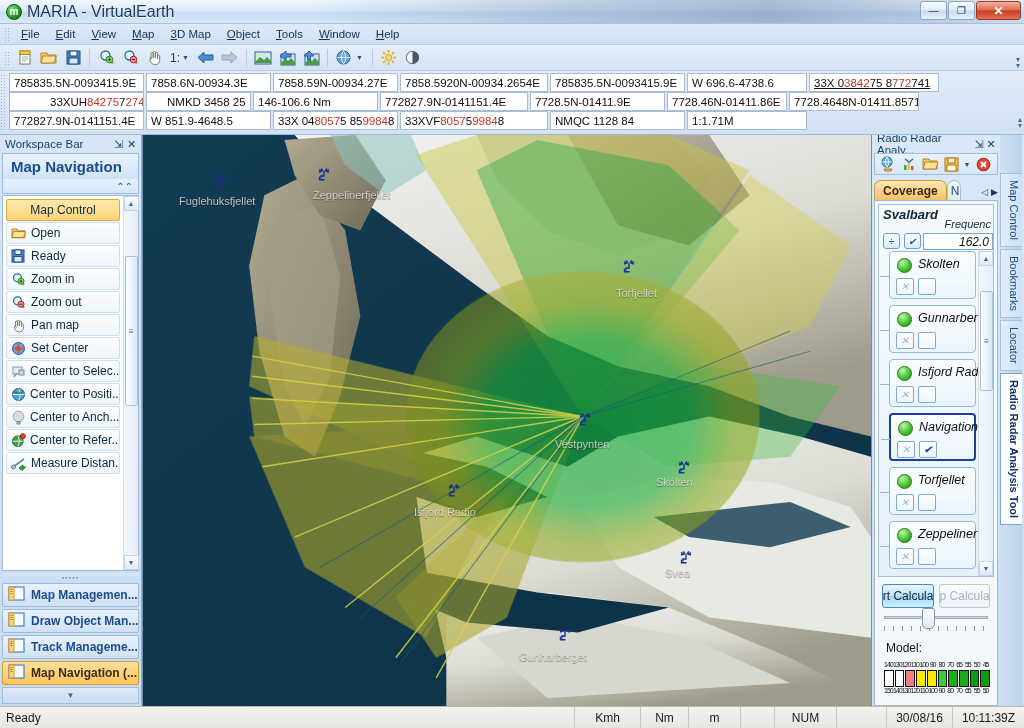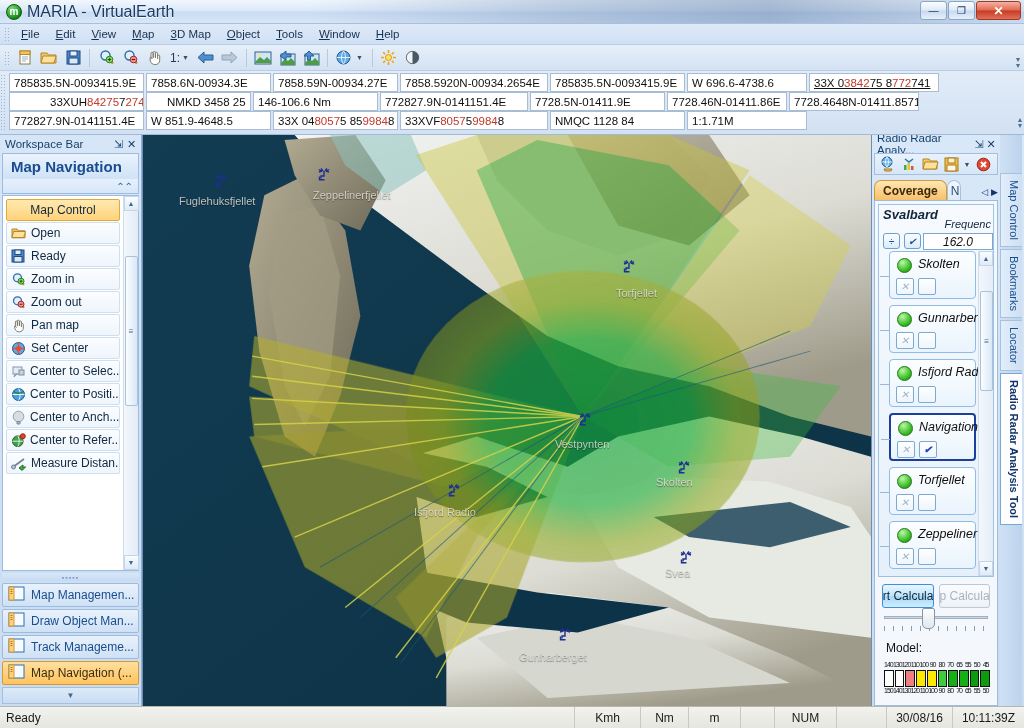--- a/index.html
+++ b/index.html
@@ -185,21 +185,21 @@
   .ws-splitter {
     height: 8px; margin: 2px; display: flex; align-items: center; justify-content: center;
     background: linear-gradient(#d8e7f8, #c6dbf1);
     color:#7b9ec4; font-size: 7px; letter-spacing: 1px;
   }
   .ws-modules { margin: 0 2px 0 2px; display: flex; flex-direction: column; gap: 2px; }
   .ws-mod {
     height: 24px; display: flex; align-items: center; gap: 6px; padding-left: 5px;
     border: 1px solid #9dbbdc; border-radius: 2px;
     background: linear-gradient(#e9f2fc, #cfe1f5);
-    font-size: 12px; font-weight: normal; color: #1a4d8f; white-space: nowrap; overflow: hidden;
+    font-size: 12px; font-weight: bold; color: #1a4d8f; white-space: nowrap; overflow: hidden;
   }
   .ws-mod.active { background: linear-gradient(#ffdf9e, #ffc45e); border-color:#d79a2e; color:#3a2d10; }
   .ws-foot {
     margin: 2px; height: 17px;
     background: linear-gradient(#dcebfa, #c9dcf2);
     border: 1px solid #a4c0de;
     display:flex; align-items:center; justify-content:center; color:#3e6691; font-size:8px;
   }
 
   
@@ -239,21 +239,21 @@
     margin: 0 2px; flex: 1 1 auto; min-height: 0;
     background: #f4f8fd; border: 1px solid #9dbbdc;
     display: flex; flex-direction: column; overflow: hidden;
   }
   .rsect { margin: 3px; border:1px solid #9ec2e6; background:linear-gradient(#f6fafe,#e6f0fa);
            display:flex; flex-direction:column; min-height:0; flex:1 1 auto; overflow:hidden;font-style:italic;}
   .rsect-head { padding: 2px 4px 0 4px; position:relative; height:46px; flex:0 0 46px;}
   .rsect-title { font-size: 13px; font-weight: bold; color:#12243a; }
   .rsect-freq-lbl { position:absolute; right:2px; top:13px; font-size:11px; color:#12243a;}
   .rsect-freq-val { position:absolute; right:0px; top:28px; width:70px; height:17px; background:#fff;
-        border:1px solid #7ba7d0; font-size:12px; text-align:right; padding-right:19px; color:#111;
+        border:1px solid #7ba7d0; font-size:12px; text-align:right; padding-right:3px; color:#111;
         display:flex; align-items:center; justify-content:flex-end; overflow:hidden;}
   .mini-btn { width:17px; height:16px; border:1px solid #6d9fd0; border-radius:3px;
         background:linear-gradient(#fbfdff,#dcebfa); display:inline-flex;
         align-items:center; justify-content:center; font-size:10px; color:#17508c;}
   .rsect-btns { position:absolute; left:4px; top:28px; display:flex; gap:4px;}
   .station-scroll { flex:1 1 auto; display:flex; min-height:0; }
   .station-list { flex:1 1 auto; padding: 0 0 0 10px; overflow:hidden;
         display:flex; flex-direction:column; gap:6px; position:relative;}
   .station {
     height: 48px; flex:0 0 48px; margin-right:2px;

